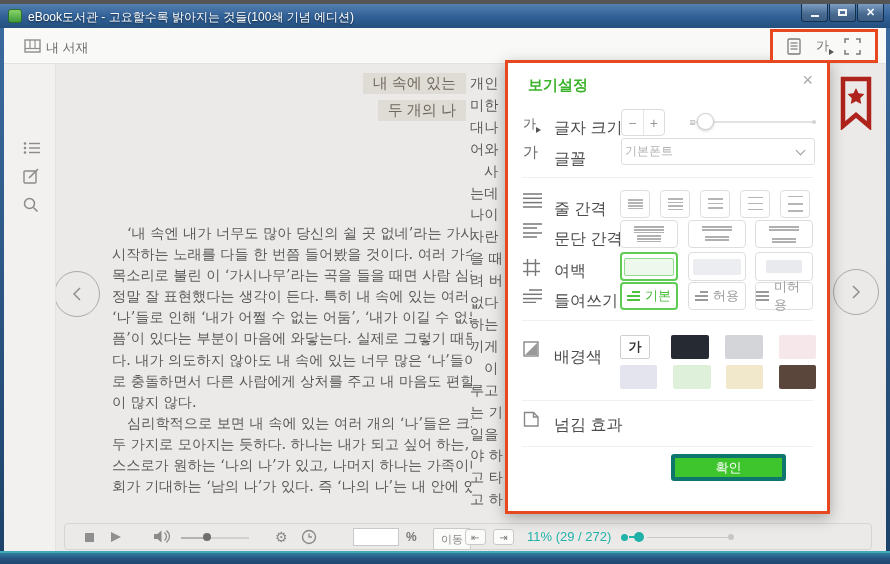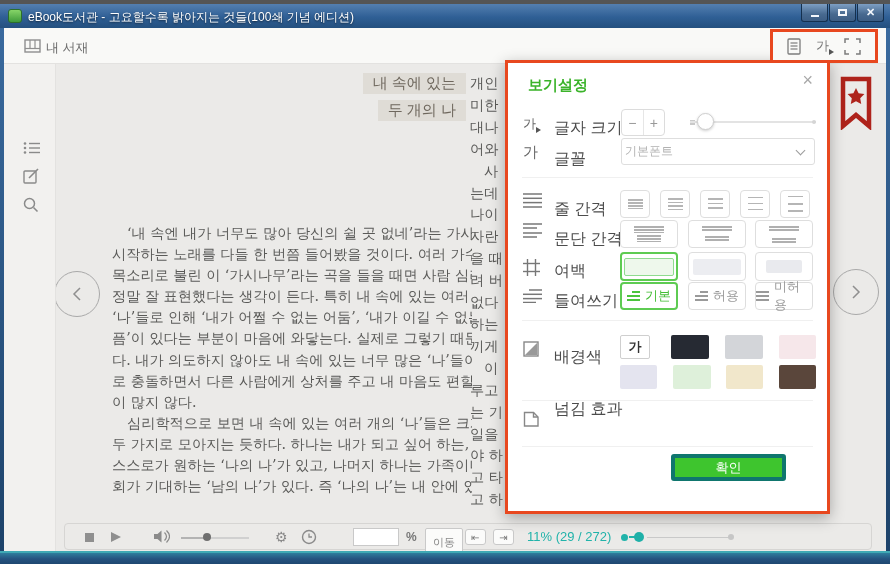--- a/index.html
+++ b/index.html
@@ -119,21 +119,21 @@
   .playtri { position:absolute; left:46px; top:8px; width:0; height:0; border-style:solid;
     border-width:5.5px 0 5.5px 10px; border-color:transparent transparent transparent #8f8f8f; }
   .volline { position:absolute; left:116px; top:12.5px; width:68px; height:2px; background:#d0d0d0; }
   .volseg { position:absolute; left:116px; top:12.5px; width:26px; height:2px; background:#b3b3b3; }
   .voldot { position:absolute; left:138px; top:9px; width:8px; height:8px; border-radius:50%; background:#6f6f6f; }
   .gear { position:absolute; left:210px; top:5px; font-family:"DejaVu Sans",sans-serif;
     font-size:14px; color:#8a8a8a; }
   .pct-input { position:absolute; left:288px; top:4px; width:46px; height:18px;
     border:1px solid #c9c9c9; background:#fff; font-size:11px; padding:0 4px; }
   .pct-sym { position:absolute; left:341px; top:6px; font-size:12px; color:#777; font-weight:bold; }
-  .gotobtn { position:absolute; left:360px; top:4px; width:38px; height:28px; border:1px solid #c9c9c9;
+  .gotobtn { position:absolute; left:368px; top:4px; width:38px; height:22px; border:1px solid #c9c9c9;
     border-radius:2px; background:#fbfbfa; font-size:11px; color:#8a8a8a; display:flex;
     align-items:center; justify-content:center; }
   .jumpbtn { position:absolute; top:5px; width:21px; height:16px; border:1px solid #c9c9c9;
     border-radius:3px; background:#fbfbfa; display:flex; align-items:center; justify-content:center;
     font-family:"DejaVu Sans",sans-serif; font-size:10px; color:#777; }
   .progtext { position:absolute; left:462px; top:5px; font-size:13px; color:#21b3aa; white-space:nowrap; }
   .pdot1 { position:absolute; left:556px; top:9.5px; width:7px; height:7px; border-radius:50%; background:#21b3aa; }
   .pseg  { position:absolute; left:564px; top:12px; width:8px; height:2px; background:#21b3aa; }
   .phandle{ position:absolute; left:569px; top:8px; width:10px; height:10px; border-radius:50%; background:#1fb0a8; }
   .ptrack { position:absolute; left:582px; top:12.5px; width:82px; height:1.5px; background:#c9c9c9; }
@@ -414,21 +414,21 @@
     <div class="swatch" style="left: 165px; top: 302px; width: 38px; background: rgb(222, 240, 218);"></div>
     <div class="swatch" style="left: 218px; top: 302px; width: 37px; background: rgb(241, 231, 203);"></div>
     <div class="swatch" style="left: 271px; top: 302px; width: 37px; background: rgb(90, 70, 59);"></div>
 
     <div class="pdivider" style="top:337px"></div>
 
     <svg class="prow-icon" style="top:348px" width="17" height="17">
       <path d="M1.5,1.5 h9 l4.5,4.5 v9 h-13.5 z" fill="none" stroke="#888" stroke-width="1.4"></path>
       <path d="M10.5,1.5 v4.5 h4.5" fill="none" stroke="#888" stroke-width="1.4"></path>
     </svg>
-    <div class="prow-label" style="top:336px">넘김 효과</div>
+    <div class="prow-label" style="top:352px">넘김 효과</div>
 
     <div class="pdivider" style="top:383px"></div>
 
     <div class="pfooter-btn btn-confirm">확인</div>
   </div>
 
   <div class="btoolbar">
     <div class="stopsq"></div>
     <div class="playtri"></div>
     <svg style="position:absolute;left:88px;top:5px" width="17" height="15">

